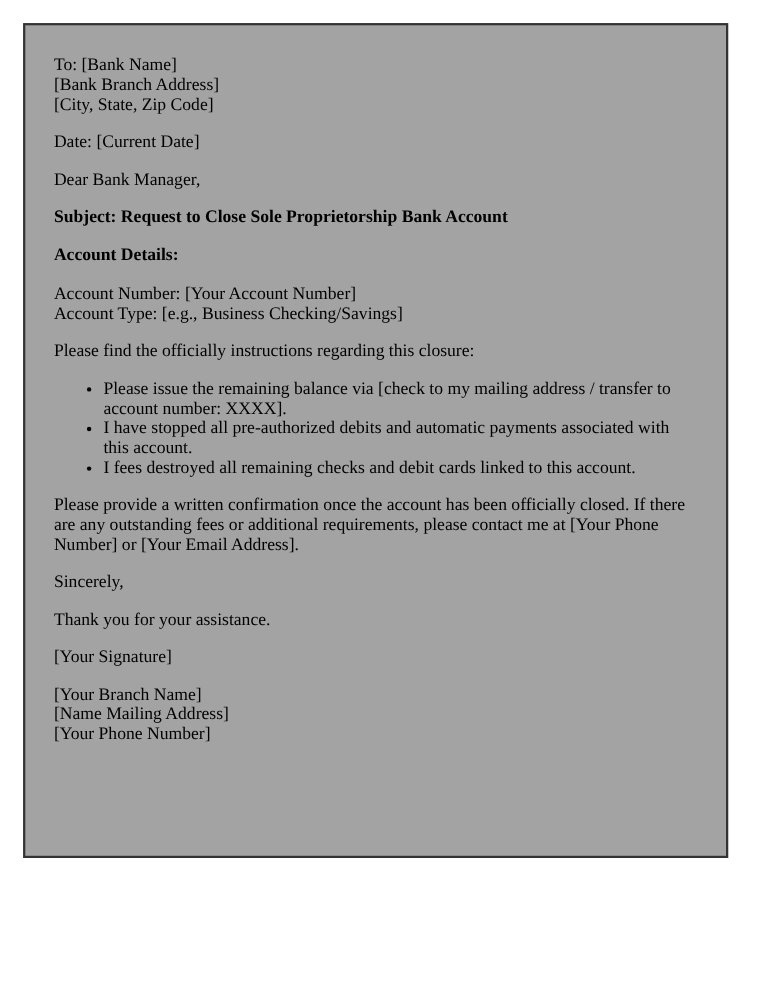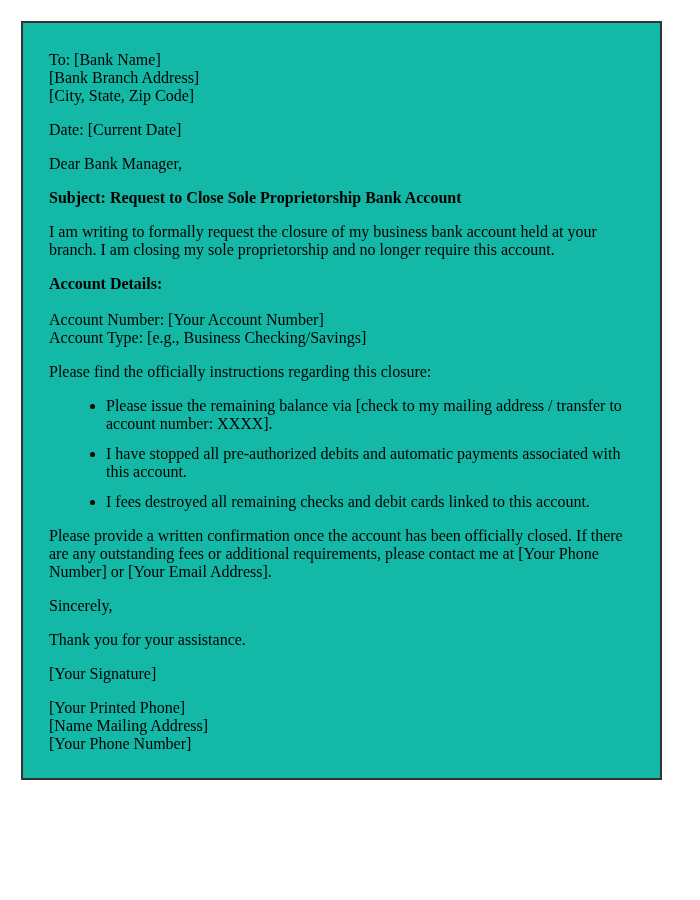--- a/index.html
+++ b/index.html
@@ -14,35 +14,35 @@
     font-family: "Liberation Serif", "DejaVu Serif", serif;
     color: #000000;
   }
   .letter-frame {
     position: absolute;
     left: 21px;
     top: 21px;
     width: 641px;
     height: 759px;
     border: 2px solid #333333;
-    background: #14b8a6;
+    background: #a3a3a3;
     padding: 12px 26px;
     font-size: 16px;
     line-height: normal;
     overflow: hidden;
   }
   .letter-frame p {
     margin: 16px 0;
   }
   .letter-frame ul {
     margin: 16px 0;
     padding-left: 45px;
   }
   .letter-frame li {
-    margin: 12px;
+    margin: 0;
   }
   .bold { font-weight: bold; }
 </style>
 </head>
 <body>
 
 <div class="letter-frame">
 
   <p>
     <span>To: [Bank Name]</span><br>
@@ -51,21 +51,20 @@
   </p>
 
   <p>Date: [Current Date]</p>
 
   <p>Dear Bank Manager,</p>
 
   <p>
     <span class="bold">Subject: Request to Close Sole Proprietorship Bank Account</span>
   </p>
 
-  <p>I am writing to formally request the closure of my business bank account held at your branch. I am closing my sole proprietorship and no longer require this account.</p>
 
   <p>
     <span class="bold">Account Details:</span><br>
     <br>
     <span>Account Number: [Your Account Number]</span><br>
     <span>Account Type: [e.g., Business Checking/Savings]</span>
   </p>
 
   <p>Please find the officially instructions regarding this closure:</p>
 
@@ -77,18 +76,18 @@
 
   <p>Please provide a written confirmation once the account has been officially closed. If there are any outstanding fees or additional requirements, please contact me at [Your Phone Number] or [Your Email Address].</p>
 
   <p>Sincerely,</p>
 
   <p>Thank you for your assistance.</p>
 
   <p>[Your Signature]</p>
 
   <p>
-    <span>[Your Printed Phone]</span><br>
+    <span>[Your Branch Name]</span><br>
     <span>[Name Mailing Address]</span><br>
     <span>[Your Phone Number]</span>
   </p>
 
 </div>
 
 </body></html>

